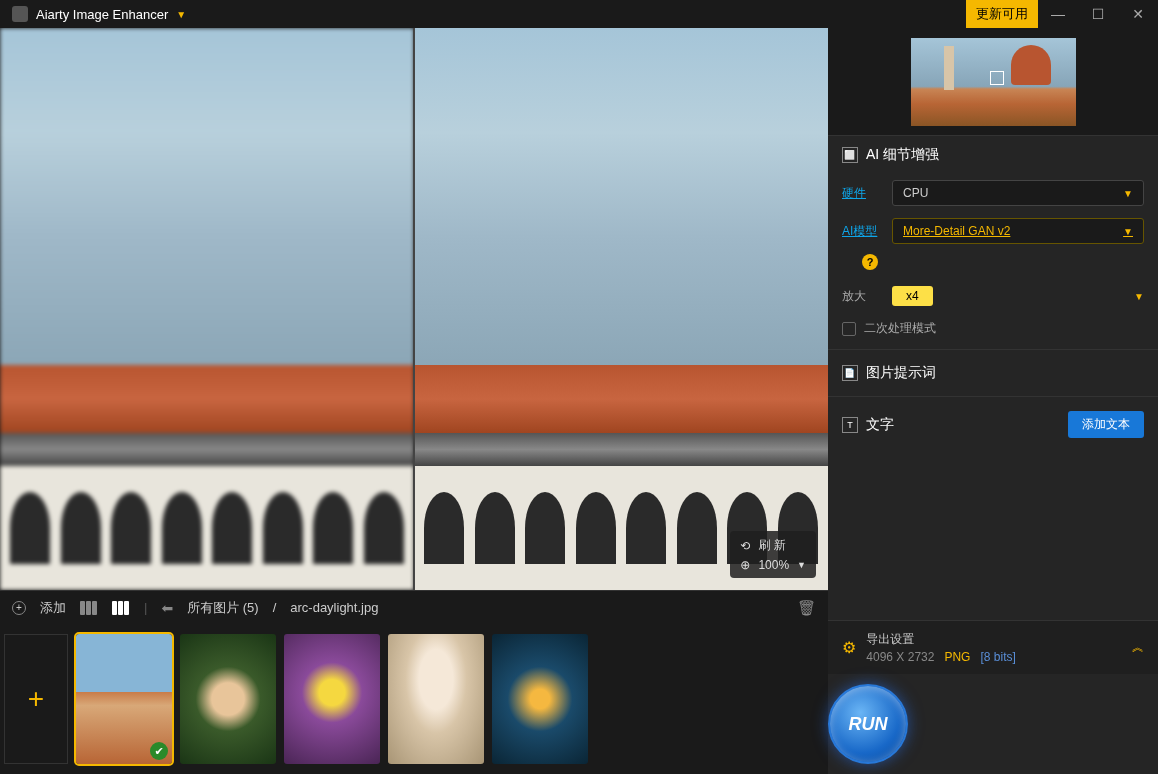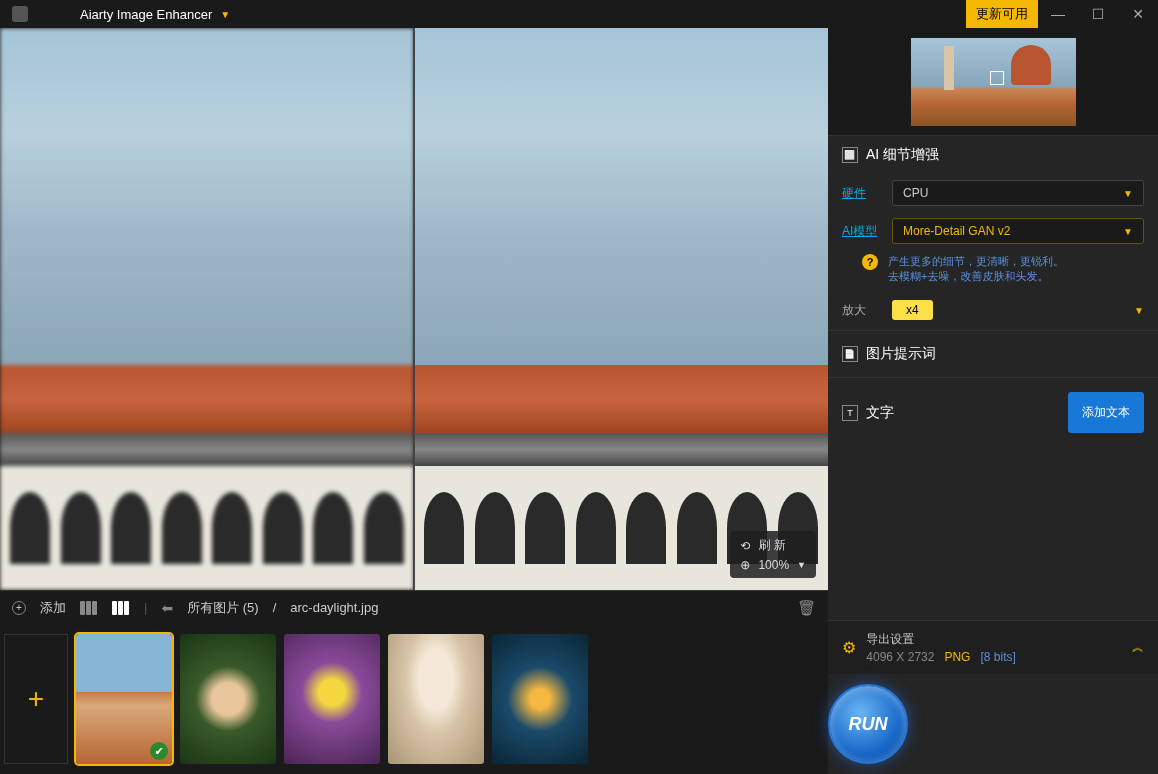--- a/index.html
+++ b/index.html
@@ -1,21 +1,21 @@
 <!DOCTYPE html>
 <html><head>
 <meta charset="utf-8">
 <style>
 * { margin: 0; padding: 0; box-sizing: border-box; }
 body { font-family: "Microsoft YaHei", -apple-system, sans-serif; background: #1a1a1a; color: #ccc; width: 1158px; height: 774px; overflow: hidden; font-size: 13px; }
 
 
 .titlebar { height: 28px; background: #1a1a1a; display: flex; align-items: center; padding: 0 0 0 12px; }
 .titlebar .logo { width: 16px; height: 16px; background: #555; border-radius: 3px; margin-right: 8px; }
-.titlebar .title { color: #fff; font-size: 13px; margin-left: 44px; }
+.titlebar .title { color: #fff; font-size: 13px; }
 .titlebar .chev { color: #f5b800; margin-left: 8px; font-size: 10px; }
 .titlebar .spacer { flex: 1; }
 .titlebar .update { background: #f5b800; color: #000; padding: 4px 10px; font-size: 13px; height: 28px; display: flex; align-items: center; }
 .titlebar .wbtn { width: 40px; height: 28px; display: flex; align-items: center; justify-content: center; color: #aaa; font-size: 14px; }
 
 
 .main { display: flex; height: calc(774px - 28px); }
 .left { width: 828px; display: flex; flex-direction: column; }
 .right { width: 330px; background: #252525; display: flex; flex-direction: column; }
 
@@ -79,37 +79,37 @@
 .thumbnail-preview .tower { position: absolute; left: 20%; top: 10%; width: 10px; height: 50%; background: #d8c5a8; }
 .thumbnail-preview .dome { position: absolute; right: 15%; top: 8%; width: 40px; height: 40px; background: #b85530; border-radius: 50% 50% 10% 10%; }
 
 .section-head { display: flex; align-items: center; gap: 8px; padding: 10px 14px; font-size: 14px; color: #fff; }
 .section-head .icon { width: 16px; height: 16px; display: flex; align-items: center; justify-content: center; border: 1px solid #888; font-size: 9px; }
 
 .ctrl-row { display: flex; align-items: center; padding: 6px 14px; gap: 10px; font-size: 12px; }
 .ctrl-row .label { width: 40px; color: #0ea5e9; text-decoration: underline; }
 .select { flex: 1; height: 26px; background: #1a1a1a; border: 1px solid #444; border-radius: 3px; display: flex; align-items: center; justify-content: space-between; padding: 0 10px; font-size: 12px; }
 .select .chev { color: #f5b800; font-size: 10px; }
-.select.yellow { color: #f5b800; border-color: #665500; }
+.select.yellow { color: #f5b800; border-color: #665500; text-decoration: underline; }
 
 .desc { display: flex; gap: 10px; padding: 4px 14px 10px 60px; font-size: 11px; color: #5a8fd8; align-items: flex-start; }
 .desc .info { width: 16px; height: 16px; background: #f5b800; color: #000; border-radius: 50%; display: flex; align-items: center; justify-content: center; font-weight: bold; font-size: 11px; flex-shrink: 0; margin-left: -26px; }
 
 .scale-row { display: flex; align-items: center; padding: 6px 14px; gap: 10px; }
 .scale-row .label { width: 40px; color: #aaa; font-size: 12px; }
 .scale-btn { background: #fde047; color: #000; padding: 3px 14px; border-radius: 3px; font-size: 12px; }
 .scale-row .right-chev { margin-left: auto; color: #f5b800; font-size: 10px; }
 
 .checkbox-row { display: flex; align-items: center; gap: 8px; padding: 8px 14px; font-size: 12px; color: #aaa; }
 .checkbox-row .cb { width: 14px; height: 14px; border: 1px solid #666; border-radius: 2px; }
 .checkbox-row .viewbtn { border: 1px solid #666; padding: 2px 10px; border-radius: 3px; font-size: 11px; margin-left: 4px; }
 
 .divider-h { height: 1px; background: #333; margin: 4px 0; }
 
-.text-section .add-text-btn { margin-left: auto; background: #1878d8; color: #fff; padding: 12px 14px; border-radius: 3px; font-size: 12px; text-align: center; }
+.text-section .add-text-btn { margin-left: auto; background: #1878d8; color: #fff; padding: 5px 14px; border-radius: 3px; font-size: 12px; text-align: center; }
 
 .right-spacer { flex: 1; }
 
 .export-row { display: flex; align-items: center; gap: 10px; padding: 10px 14px; border-top: 1px solid #333; background: #1f1f1f; }
 .export-row .gear { color: #f5b800; font-size: 16px; }
 .export-row .info { display: flex; flex-direction: column; gap: 2px; font-size: 12px; }
 .export-row .info .line2 { color: #888; }
 .export-row .info .line2 .fmt { color: #f5b800; }
 .export-row .info .line2 .bits { color: #5a8fd8; }
 .export-row .expand { margin-left: auto; color: #f5b800; font-size: 12px; }
@@ -245,32 +245,32 @@
 
     <div class="ctrl-row">
       <span class="label">AI模型</span>
       <div class="select yellow">
         <span>More-Detail GAN v2</span>
           <span class="chev">▼</span>
       </div>
     </div>
     <div class="desc">
       <div class="info">?</div>
-      <div>
-          <div>产生更多的细节，更清晰，更锐利。</div>
-          <div>去模糊+去噪，改善皮肤和头发。</div>
-        </div>
     </div>
 
     <div class="scale-row">
       <span class="label">放大</span>
       <span class="scale-btn">x4</span>
       <span class="right-chev">▼</span>
     </div>
 
+    <div class="checkbox-row">
+      <div class="cb"></div>
+      <span>二次处理模式</span>
+    </div>
 
     <div class="divider-h"></div>
 
     <div class="section-head">
       <div class="icon">📄</div>
       <span>图片提示词</span>
     </div>
 
     <div class="divider-h"></div>
 

